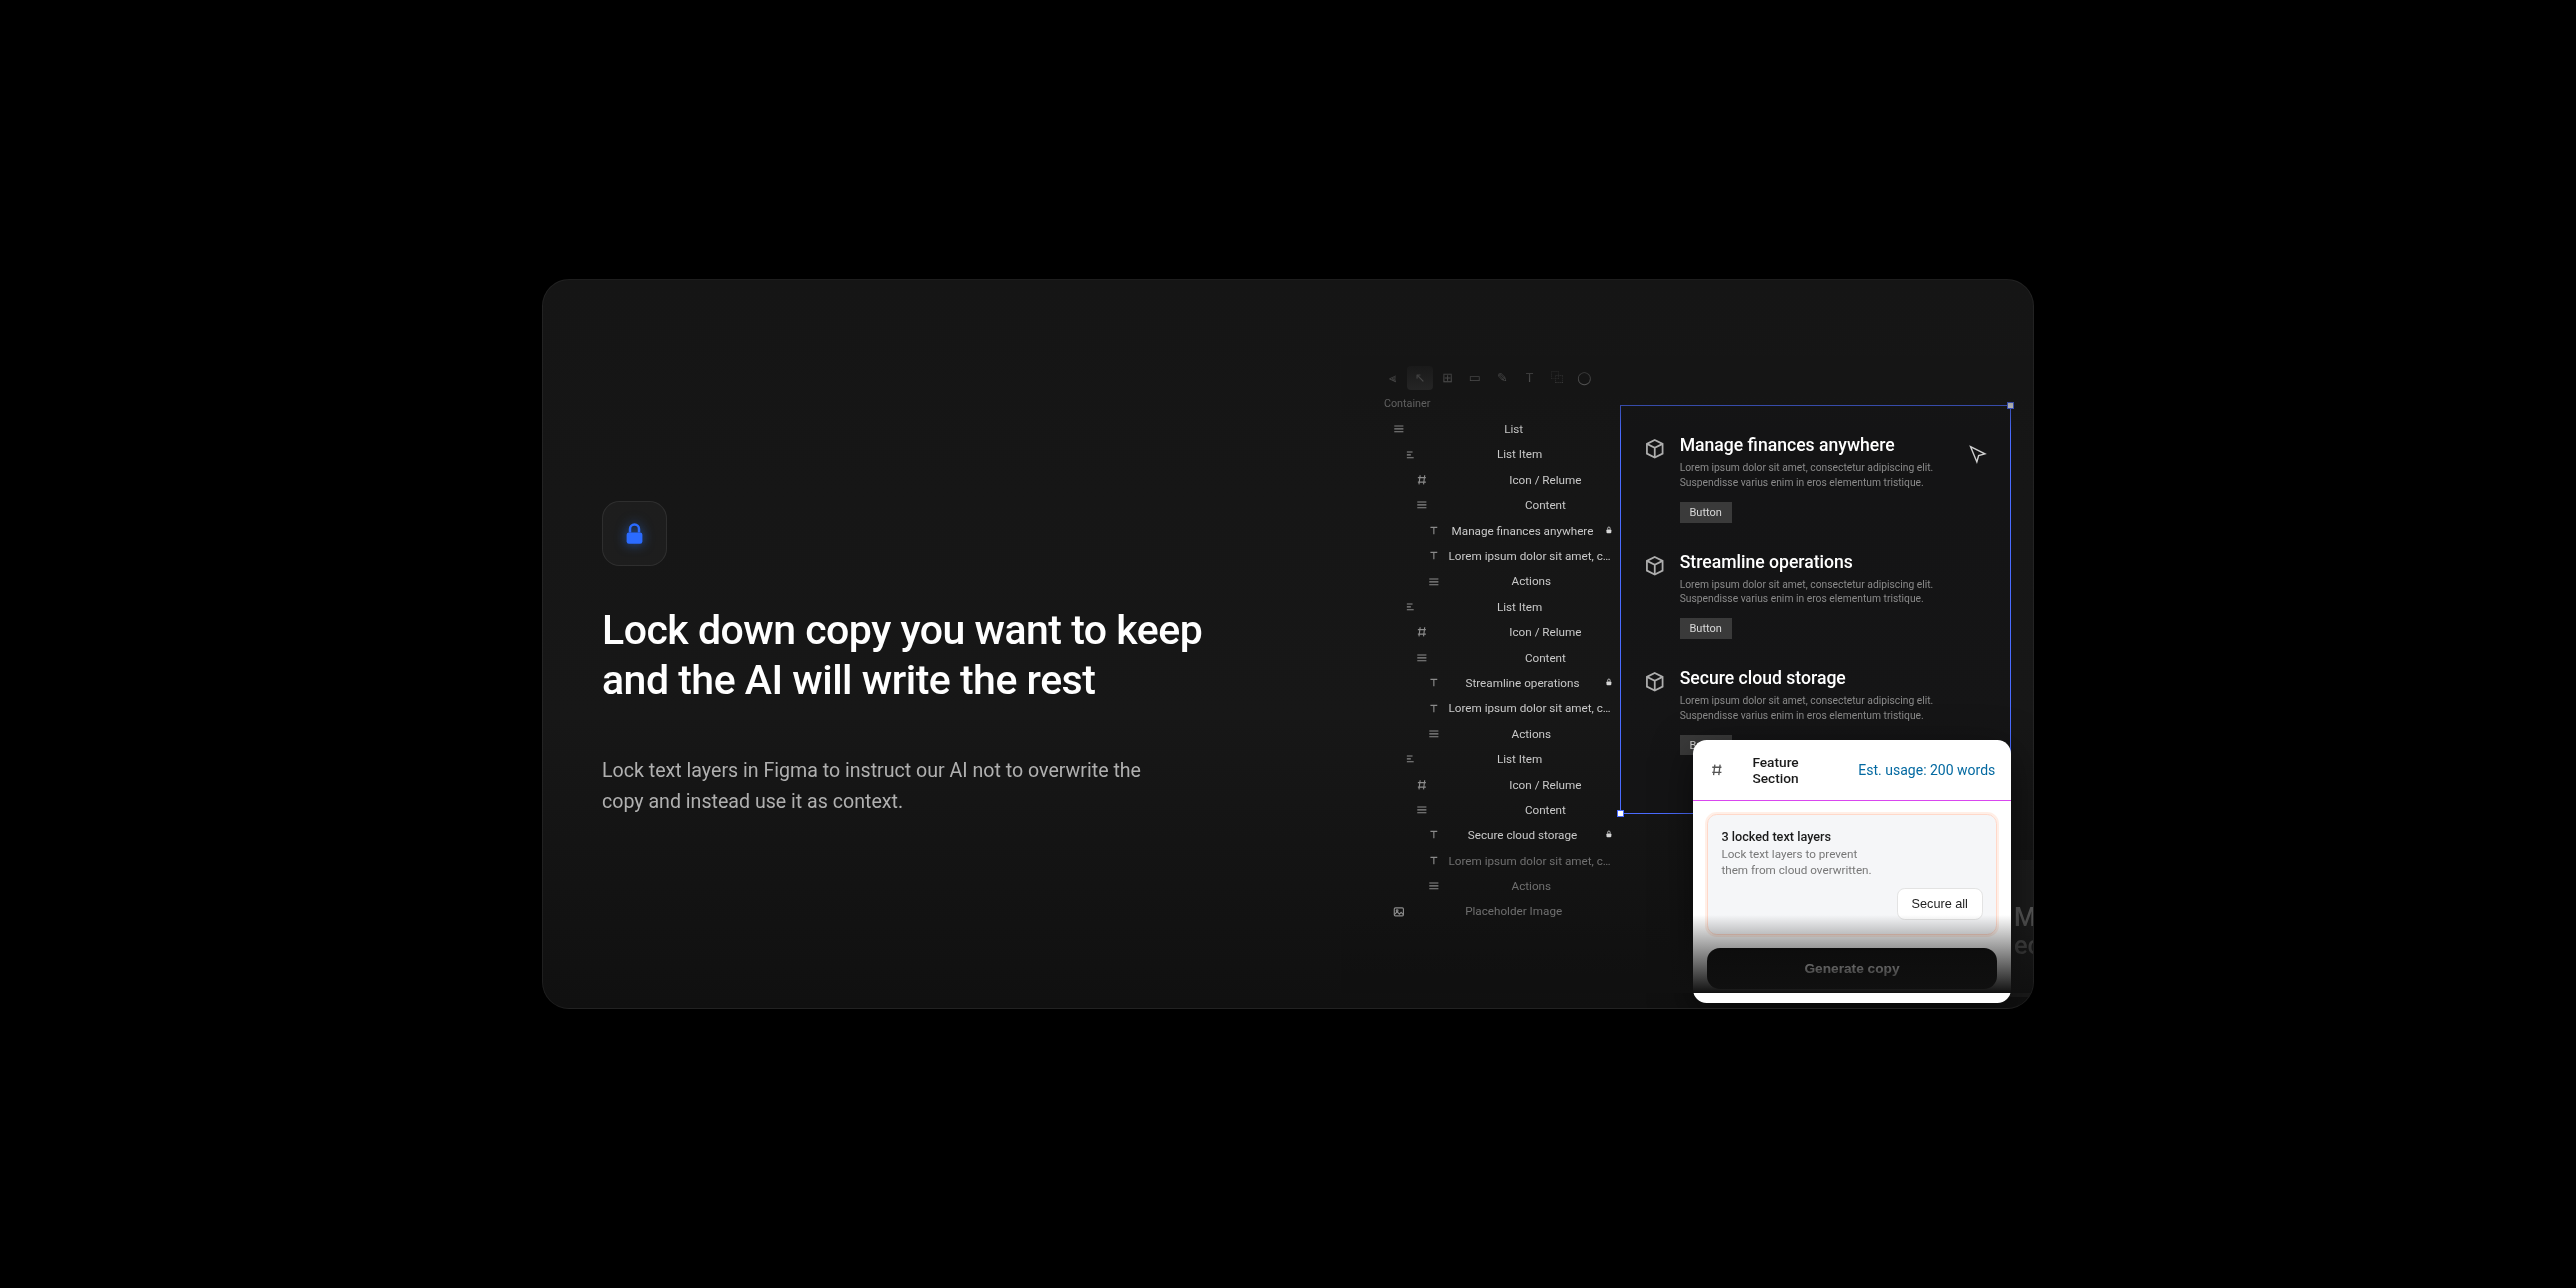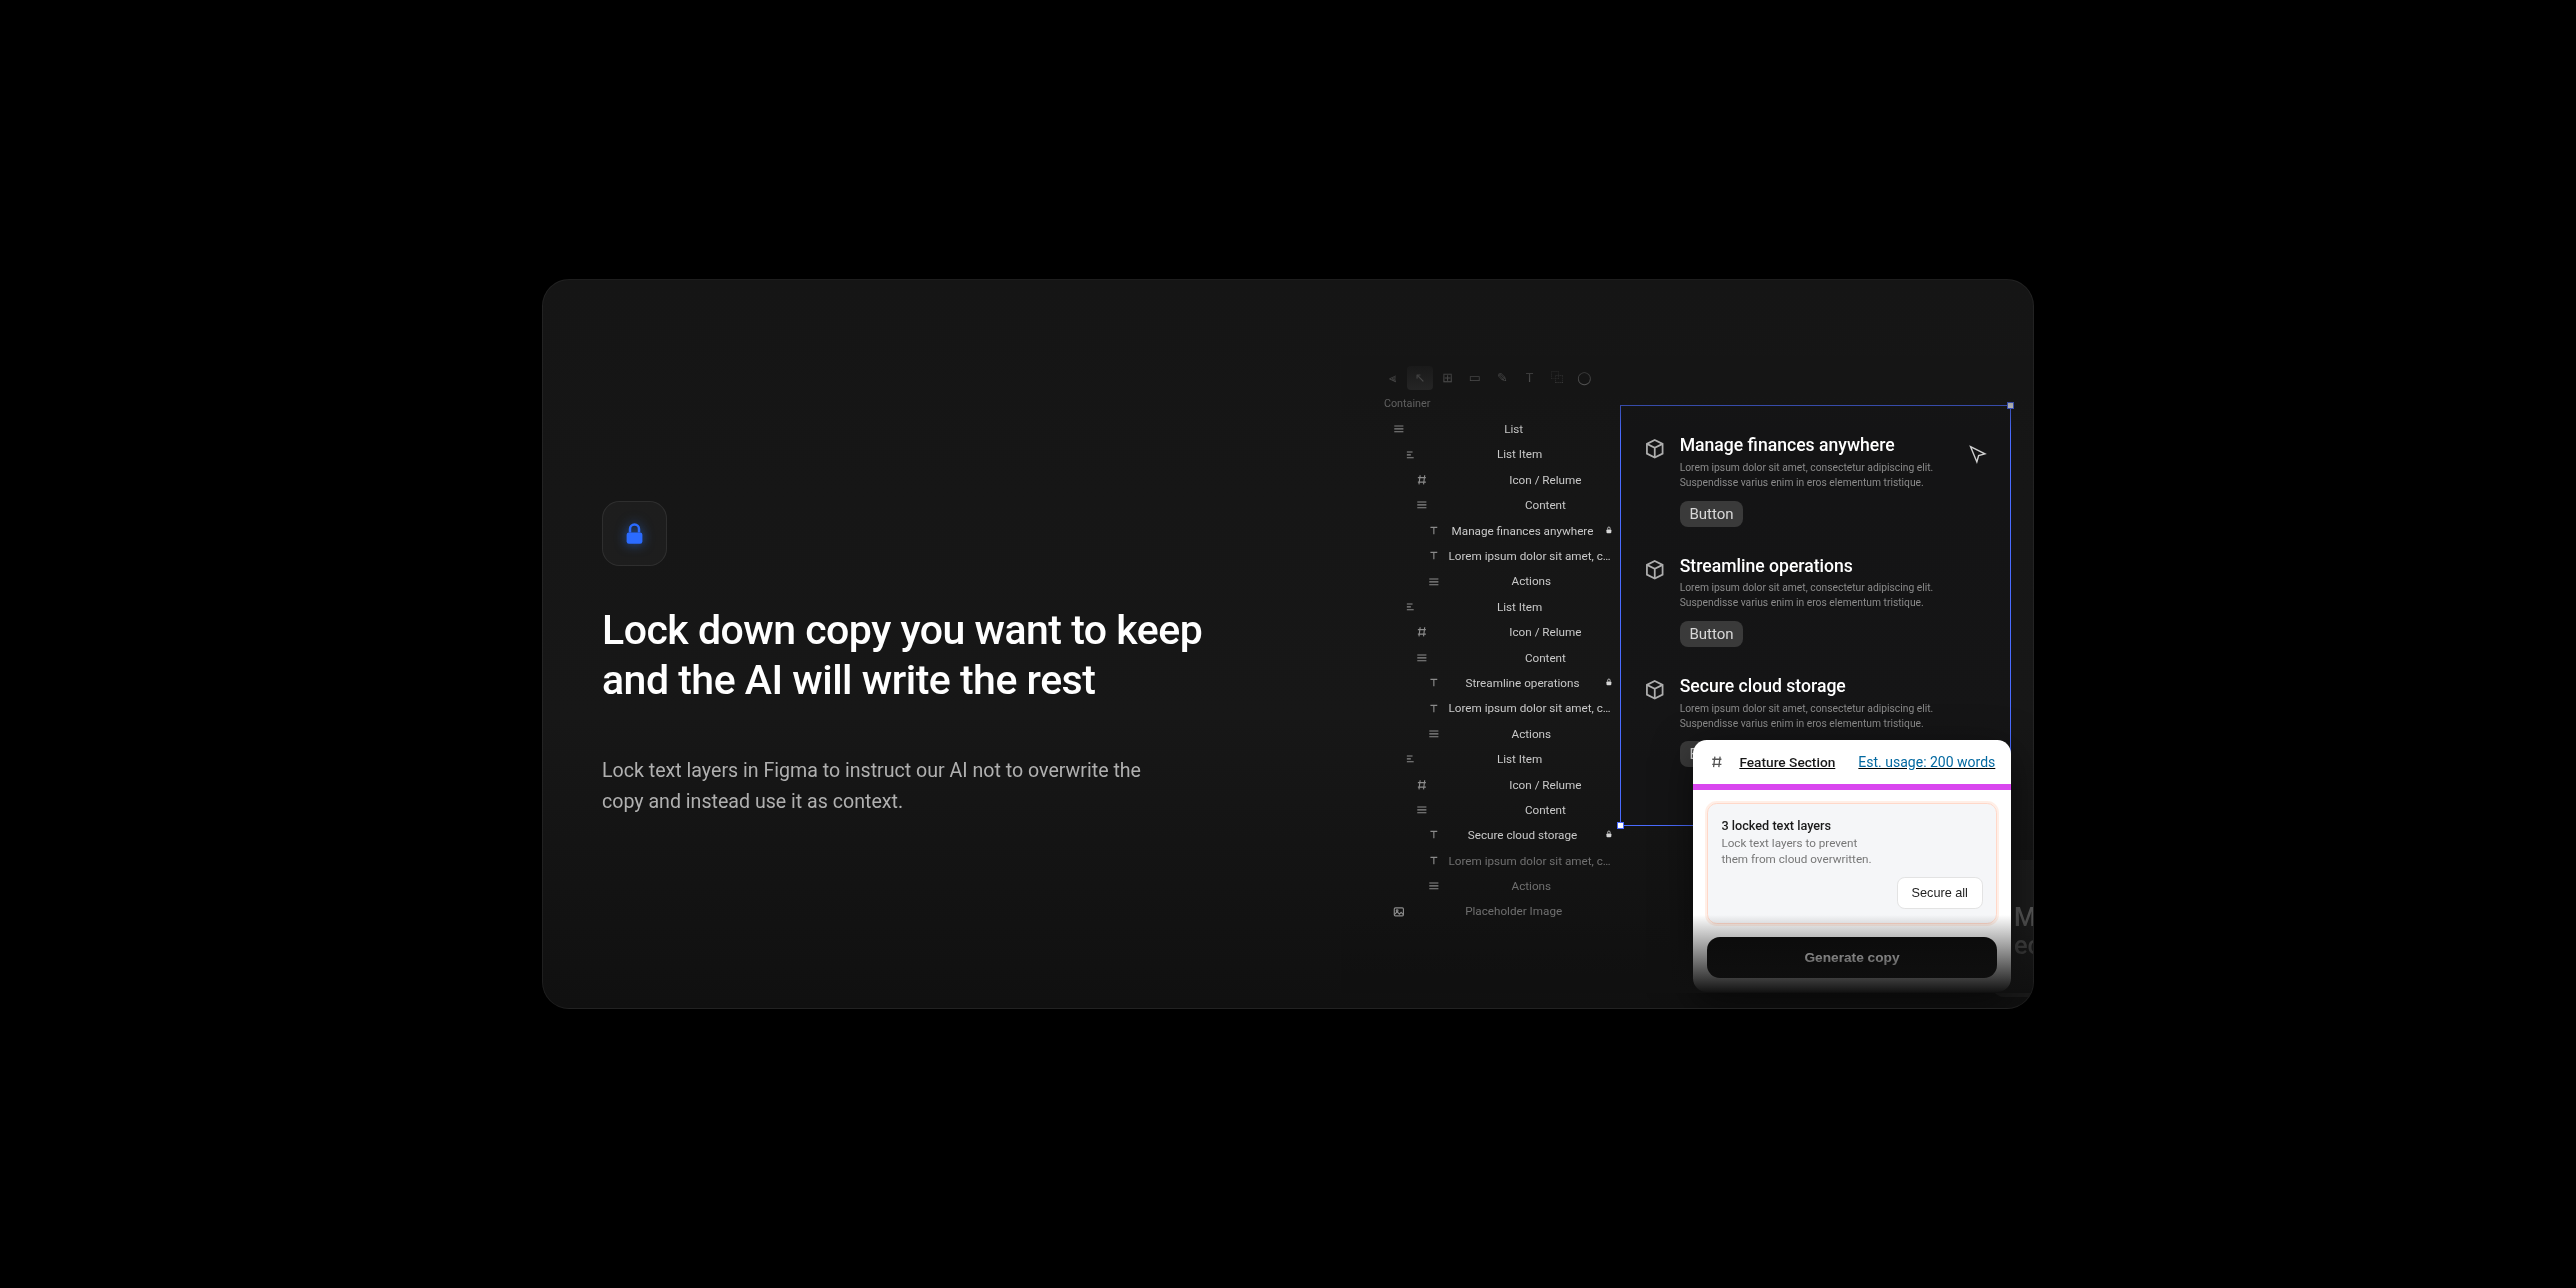--- a/index.html
+++ b/index.html
@@ -169,23 +169,23 @@
   color: #aeaeae;
   flex-shrink: 0;
   margin-top: 2px;
 }
 .feat-body h4 { color: #fff; font-size: 17.6px; font-weight: 500; margin-bottom: 5.9px; }
 .feat-body p { color: #8a8a8a; font-size: 10.3px; line-height: 1.45; margin-bottom: 9.8px; max-width: 264px;}
 .feat-body .btn {
   display: inline-block;
   background: #3a3a3a;
   color: #d8d8d8;
-  font-size: 15px;
+  font-size: 11px;
   padding: 3.9px 9.8px;
-  border-radius: 8px;
+  border-radius: 0;
 }
 
 
 .cursor-arrow {
   position: absolute;
   left: 587px;
   top: 78px;
   color: #d0d0d0;
   z-index: 30;
 }
@@ -199,23 +199,22 @@
   background: #fff;
   border-radius: 13.7px;
   box-shadow: 0 11.7px 39px rgba(0,0,0,0.5);
   overflow: hidden;
   z-index: 40;
 }
 .pop-header {
   display: flex;
   align-items: center;
   padding: 13.7px 15.7px;
-  border-bottom: 6px solid #d946ef;
-  gap: 15px;
-  text-decoration: underline;
+  border-bottom: 1px solid #d946ef;
+  gap: 28px;
 }
 .pop-header .title { color: #1a1a1a; font-size: 13.7px; font-weight: 500; flex: 1; }
 .pop-header .est { color: #0369a1; font-size: 14px; }
 .pop-body {
   margin: 13.7px;
   background: #f5f6f8;
   border: 1px solid #ffd8c9;
   outline: 2px solid rgba(255,120,60,0.12);
   border-radius: 9.8px;
   padding: 13.7px 13.7px;

